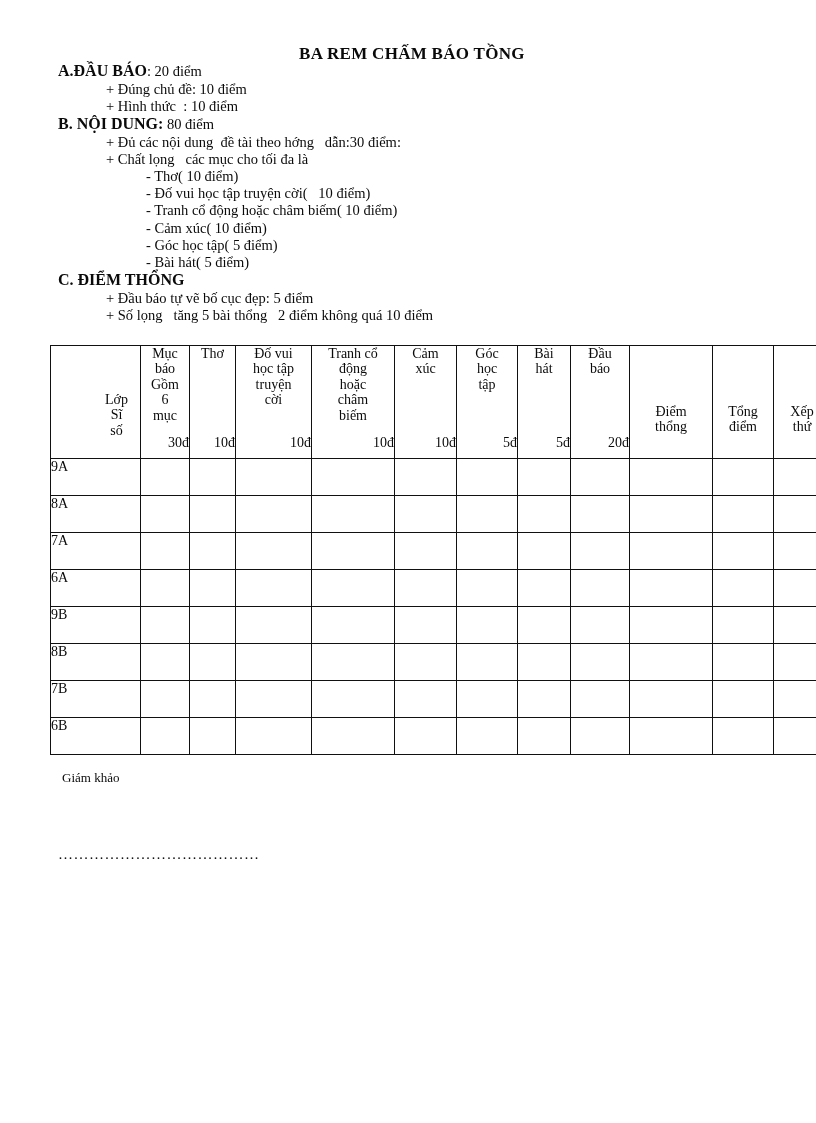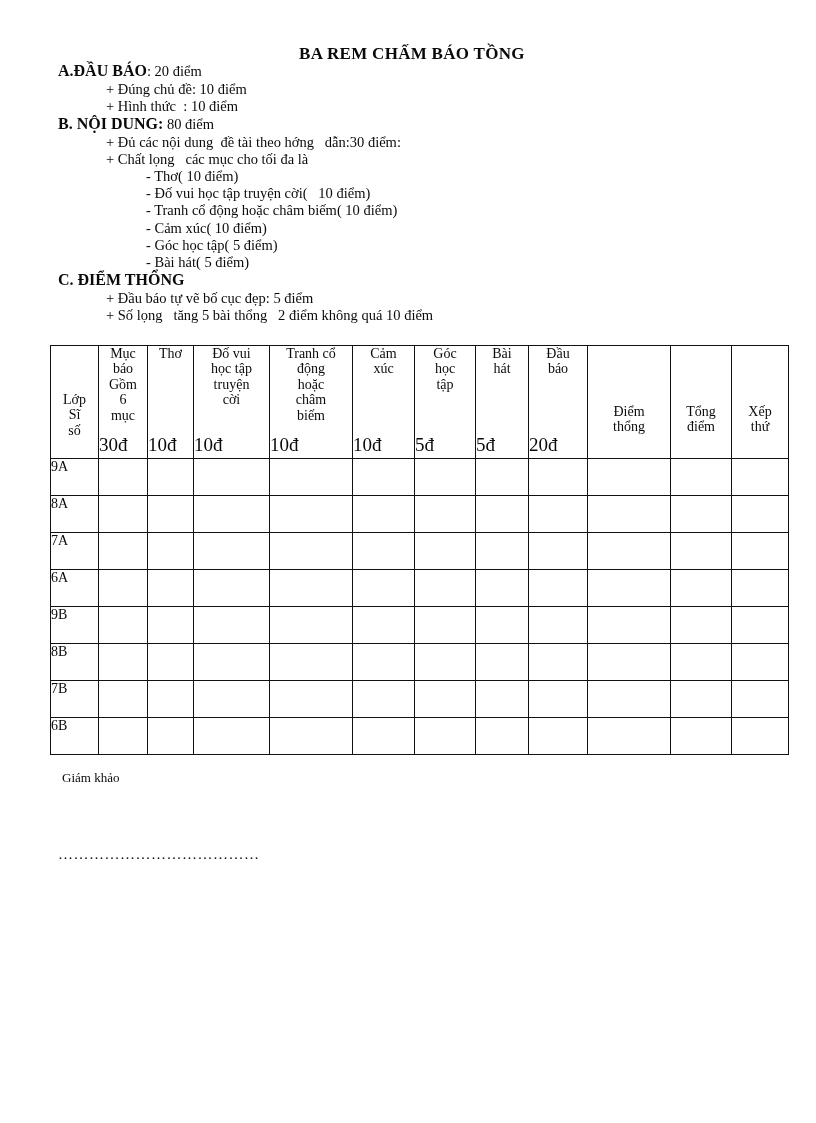--- a/index.html
+++ b/index.html
@@ -87,28 +87,29 @@
     text-align: center;
   }
   .hcell .htxt {
     display: block;
     text-align: center;
   }
   .hcell .hpts {
     position: absolute;
     left: 0;
     right: 0;
-    bottom: 2px;
-    text-align: left;
-    font-size: 19px;
+    bottom: 8px;
+    text-align: right;
+    font-size: 14px;
   }
   .hcell.c-class {
     text-align: center;
     vertical-align: middle;
     padding-top: 0;
+    padding-left: 42px;
   }
   .hcell.c-class .htxt {
     padding-top: 26px;
   }
   .hcell.c-mid {
     vertical-align: middle;
   }
   .hcell.c-mid .htxt {
     padding-top: 34px;
   }

